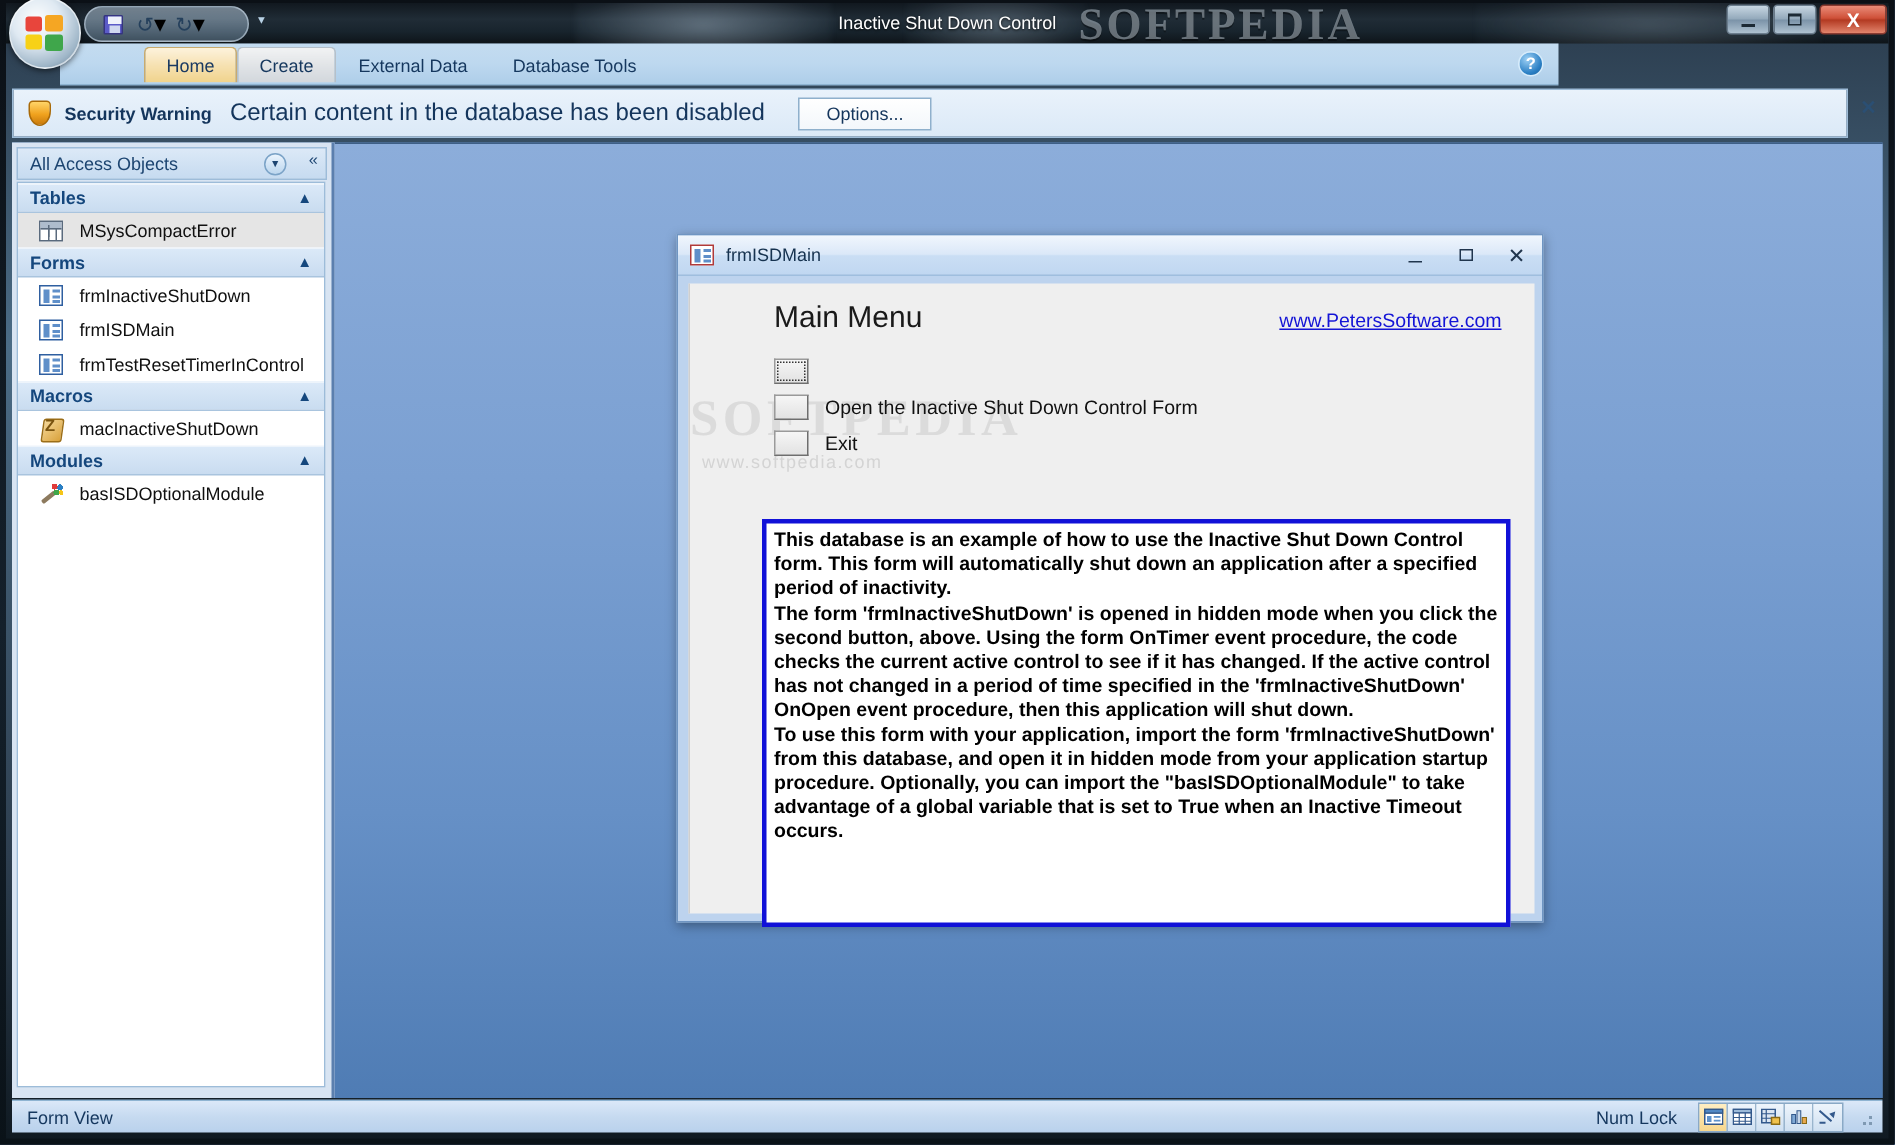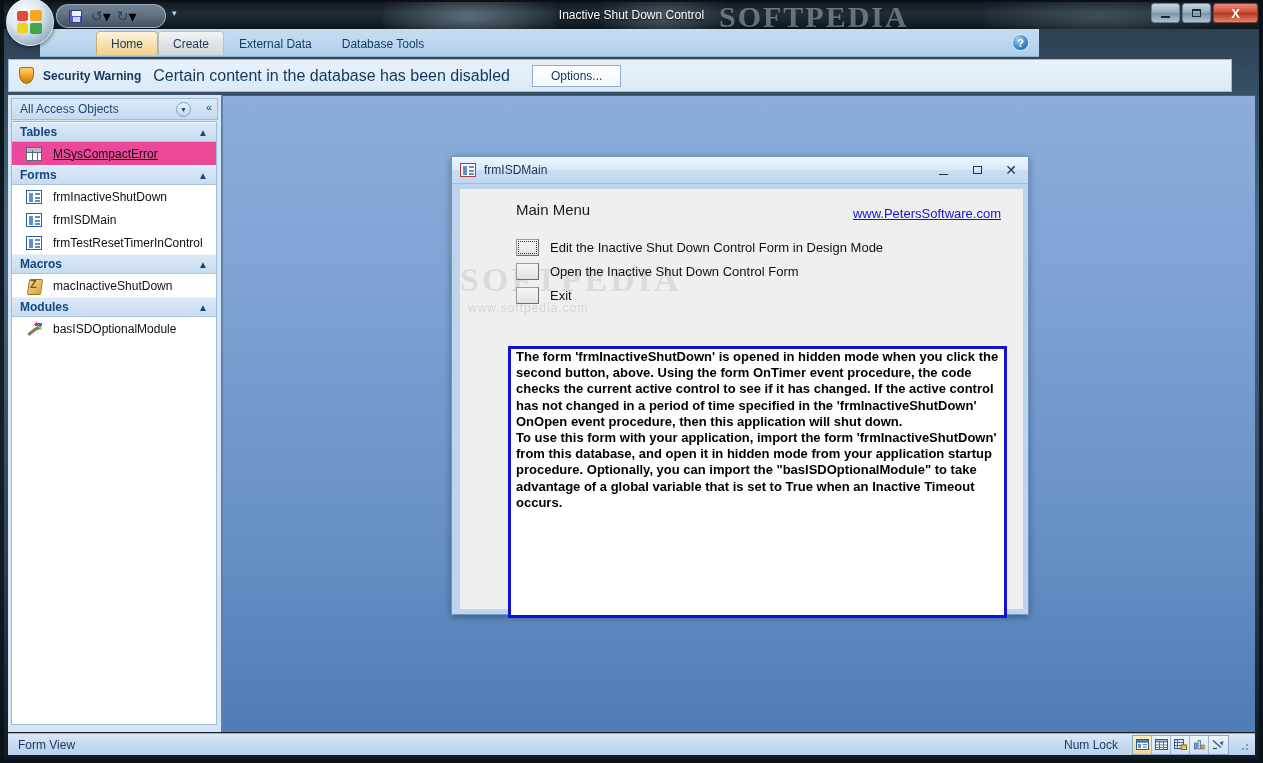--- a/index.html
+++ b/index.html
@@ -209,21 +209,21 @@
     border-bottom: 1px solid #a9c4de;
     border-top: 1px solid #edf4fb;
     cursor: pointer;
   }
   .group-head-label { margin-left: 8px; font-size: 12px; font-weight: bold; color: #15477d; }
   .group-head-chev { margin-left: auto; margin-right: 8px; font-size: 10px; color: #15477d; }
   .nav-item {
     height: 23px; display: flex; align-items: center; cursor: pointer;
     padding-left: 14px;
   }
-  .nav-item.selected { background: #ec4899; text-decoration: underline; }
+  .nav-item.selected { background: #e5e5e5; }
   .nav-item-label { margin-left: 11px; font-size: 12px; color: #101010; }
 
   .ico { width: 16px; height: 14px; position: relative; flex: 0 0 16px; }
   
   .ico.table { background: #fff; border: 1px solid #5a6a7d; }
   .ico.table:before {
     content:''; position:absolute; left:0; top:0; right:0; height: 4px;
     background: #aebccd; border-bottom: 1px solid #5a6a7d;
   }
   .ico.table:after {
@@ -300,21 +300,21 @@
   .fwb .m { width: 9px; height: 1px; background: #20354d; margin-top: 8px; }
   .fwb .x { width: 9px; height: 8px; border: 1px solid #20354d; }
   .fwb.close { font-size: 14px; }
 
   .formwin-body {
     position: absolute; left: 7px; top: 32px; width: 564px; height: 420px;
     background: #efefef;
     border-left: 1px solid #cfcfcf;
   }
 
-  .form-title { position: absolute; left: 56px; top: 12px; font-size: 15px; color: #1a1a1a;
+  .form-title { position: absolute; left: 56px; top: 12px; font-size: 20px; color: #1a1a1a;
                 font-family: "Liberation Sans", sans-serif; text-align: center; }
   .form-link {
     position: absolute; right: 22px; top: 17px; font-size: 13px;
     color: #1414d6; text-decoration: underline; cursor: pointer;
     font-family: "Liberation Sans", sans-serif;
   }
 
   .menu-row { position: absolute; display: flex; align-items: center; }
   .menu-btn {
     width: 23px; height: 17px;
@@ -526,32 +526,32 @@
       <div class="formwin-body">
 
         <div class="watermark-form">SOFTPEDIA</div>
         <div class="watermark-form-sub">www.softpedia.com</div>
 
         <div class="form-title">Main Menu</div>
         <div class="form-link">www.PetersSoftware.com</div>
 
         <div class="menu-row" style="left:56px; top:50px;">
           <span class="menu-btn focused"></span>
-          <span class="menu-label">Edit the Inactive Shut Down Control Form in Design Mode</span>
         </div>
         <div class="menu-row" style="left:56px; top:74px;">
           <span class="menu-btn"></span>
           <span class="menu-label">Open the Inactive Shut Down Control Form</span>
         </div>
         <div class="menu-row" style="left:56px; top:98px;">
           <span class="menu-btn"></span>
           <span class="menu-label">Exit</span>
         </div>
 
         <div class="desc-box">
+          <p class="first">This database is an example of how to use the Inactive Shut Down Control form. This form will automatically shut down an application after a specified period of inactivity.</p>
           <p class="gap">The form 'frmInactiveShutDown' is opened in hidden mode when you click the second button, above. Using the form OnTimer event procedure, the code checks the current active control to see if it has changed. If the active control has not changed in a period of time specified in the 'frmInactiveShutDown' OnOpen event procedure, then this application will shut down.</p>
           <p class="gap">To use this form with your application, import the form 'frmInactiveShutDown' from this database, and open it in hidden mode from your application startup procedure. Optionally, you can import the "basISDOptionalModule" to take advantage of a global variable that is set to True when an Inactive Timeout occurs.</p>
         </div>
 
       </div>
     </div>
 
   </div>
 
   <div class="statusbar">

